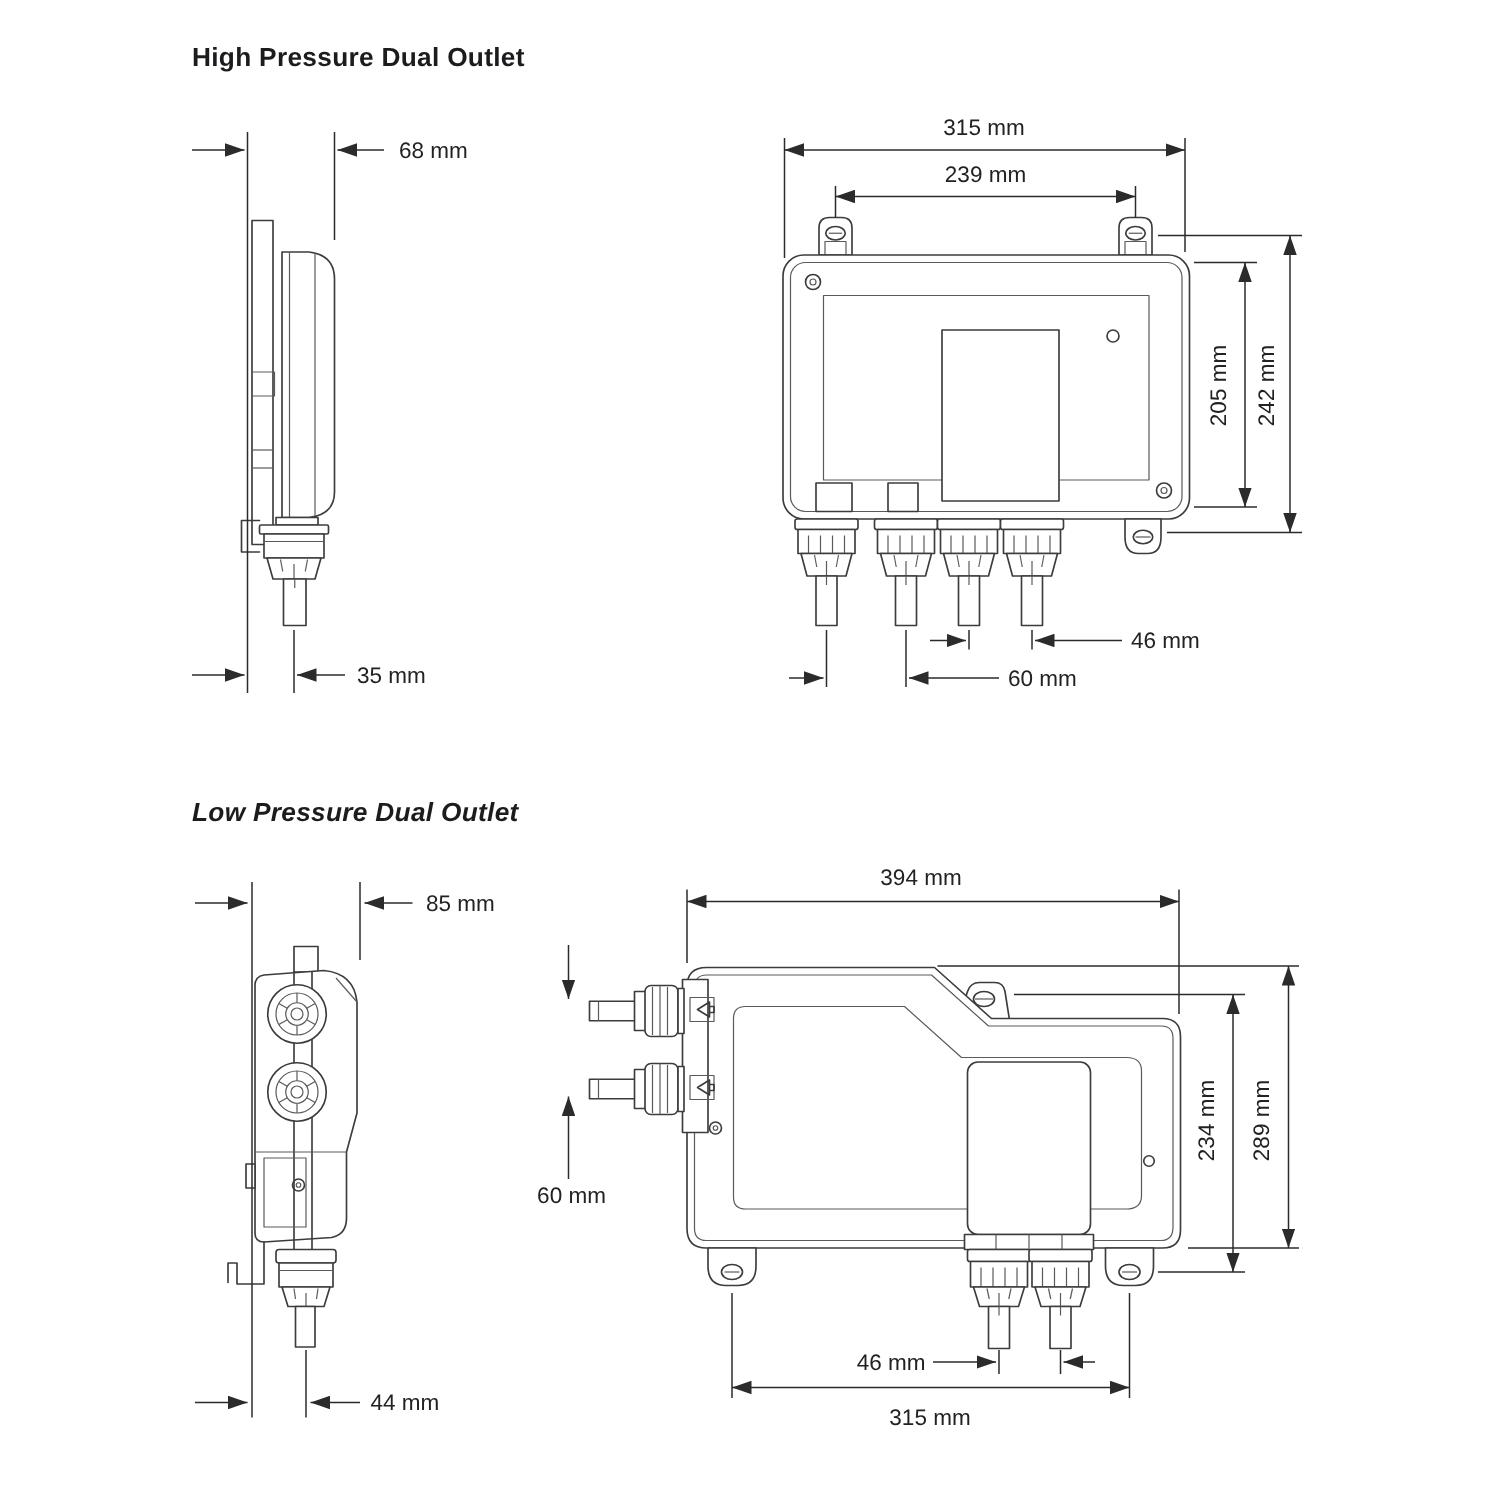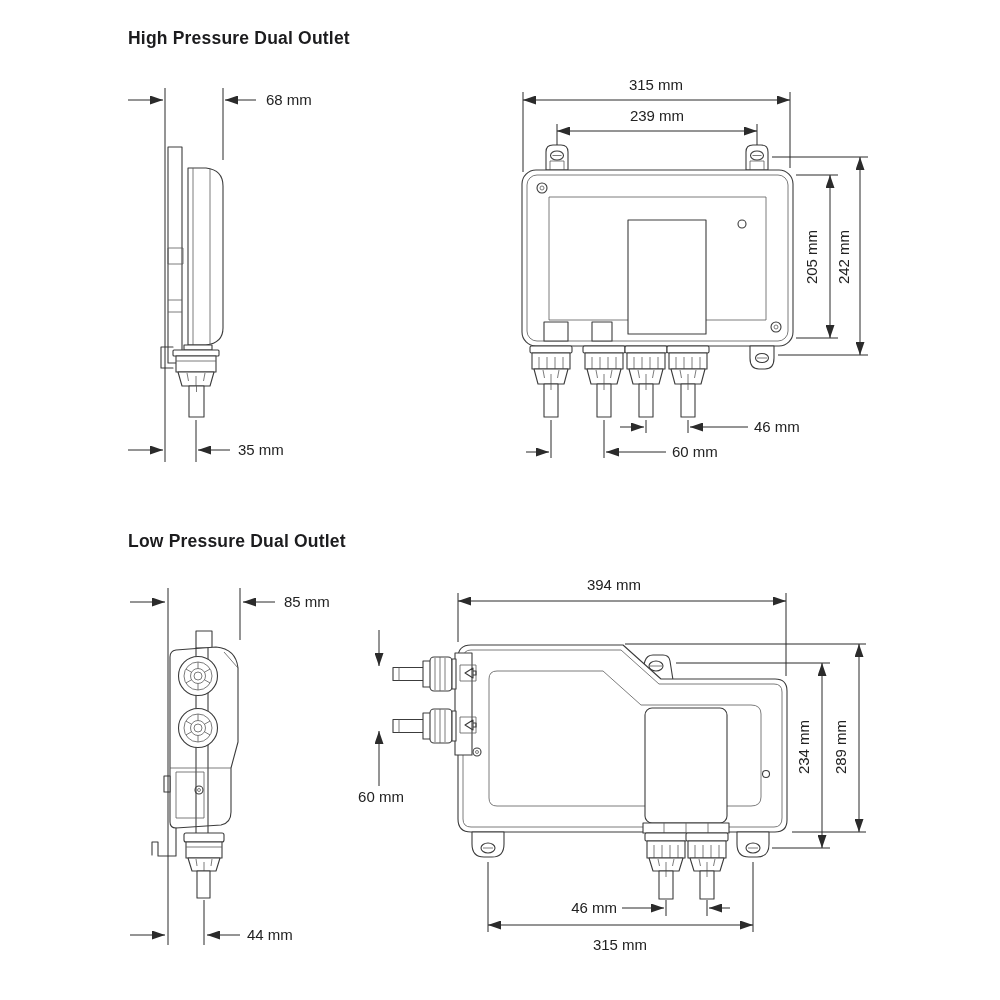--- a/index.html
+++ b/index.html
@@ -2,21 +2,21 @@
 <html><head>
 <meta charset="utf-8">
 <style>
   html,body{margin:0;padding:0;background:#ffffff;}
   body{width:1000px;height:1000px;position:relative;overflow:hidden;
        font-family:"Liberation Sans", sans-serif;}
   .stage{position:absolute;left:0;top:0;width:1000px;height:1000px;}
   .section-title{position:absolute;font-size:17.5px;font-weight:bold;color:#1c1c1e;
        letter-spacing:.2px;}
   #title-hp{left:128px;top:28px;}
-  #title-lp{left:128px;top:531px;}
+  #title-lp{left:128px;top:531px;font-style:italic;}
   svg{position:absolute;left:0;top:0;}
   svg text{font-family:"Liberation Sans", sans-serif;font-size:15px;fill:#222;}
   .part{stroke:#3c3c3c;stroke-width:1.1;fill:none;stroke-linejoin:round;stroke-linecap:round;}
   .partw{stroke:#3c3c3c;stroke-width:1.1;fill:#ffffff;stroke-linejoin:round;}
   .thin{stroke:#5a5a5a;stroke-width:0.8;fill:none;stroke-linejoin:round;}
   .dim{stroke:#2b2b2b;stroke-width:1;fill:none;}
 </style>
 </head>
 <body>
 

